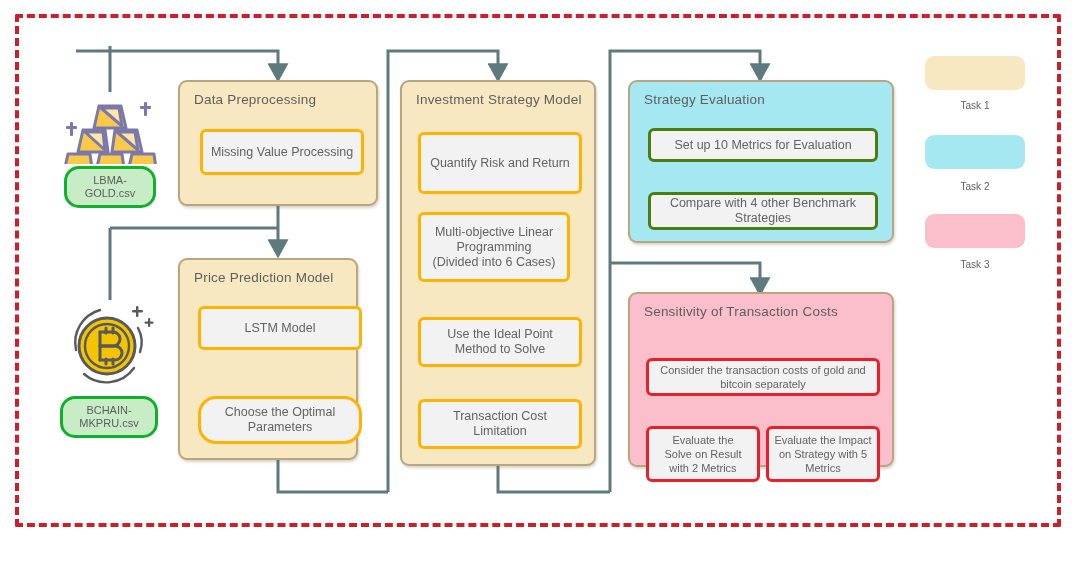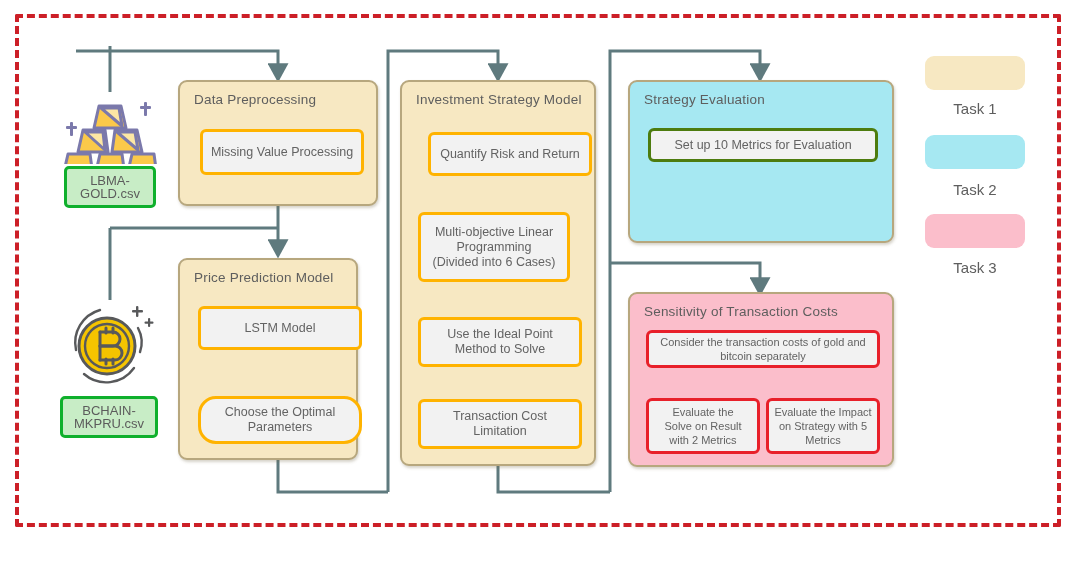--- a/index.html
+++ b/index.html
@@ -71,51 +71,51 @@
     align-items: center;
     justify-content: center;
     text-align: center;
     color: #636363;
     font-size: 12.5px;
     line-height: 15px;
     padding: 2px 4px;
   }
   .step.o { border: 3px solid #ffb300; }
   .step.b { border: 3px solid #4d7c0f; }
-  .step.r { border: 3px solid #e8202a; }
+  .step.r { border: 3px solid #e8202a; margin-top: 28px; }
   .step.small { font-size: 11px; line-height: 14px; }
 
   
   .csvchip {
     position: absolute;
     box-sizing: border-box;
     background: #c8edc6;
     border: 3px solid #0fb02c;
-    border-radius: 5px;
+    border-radius: 15px;
     display: flex;
     align-items: center;
     justify-content: center;
     text-align: center;
     color: #5c5c5c;
-    font-size: 13px;
+    font-size: 11px;
     line-height: 13px;
   }
 
   
   .legend-swatch {
     position: absolute;
     width: 100px;
     height: 34px;
     border-radius: 9px;
   }
   .legend-label {
     position: absolute;
     width: 100px;
     text-align: center;
-    font-size: 15px;
+    font-size: 10px;
     color: #5e5e5e;
   }
 
   
   .icon-wrap { position: absolute; }
 </style>
 </head>
 <body>
 
 <div id="canvas">
@@ -260,21 +260,21 @@
     <div class="step o" style="left:18px; top:136px; width:164px; height:48px;border-radius:18px;">
       <span>
         <span>Choose the Optimal</span><br>
         <span>Parameters</span>
       </span>
     </div>
   </div>
 
   <div class="stage task1" style="left:400px; top:80px; width:196px; height:386px;">
     <div class="stage-title">Investment Strategy Model</div>
-    <div class="step o" style="left:16px; top:50px; width:164px; height:44px;margin-left:10px;">
+    <div class="step o" style="left:16px; top:50px; width:164px; height:62px;">
       <span>Quantify Risk and Return</span>
     </div>
     <div class="step o" style="left:16px; top:130px; width:152px; height:70px;">
       <span>
         <span>Multi-objective Linear</span><br>
         <span>Programming</span><br>
         <span>(Divided into 6 Cases)</span>
       </span>
     </div>
     <div class="step o" style="left:16px; top:235px; width:164px; height:50px;">
@@ -289,20 +289,26 @@
         <span>Limitation</span>
       </span>
     </div>
   </div>
 
   <div class="stage task2" style="left:628px; top:80px; width:266px; height:163px;">
     <div class="stage-title">Strategy Evaluation</div>
     <div class="step b" style="left:18px; top:46px; width:230px; height:34px;">
       <span>Set up 10 Metrics for Evaluation</span>
     </div>
+    <div class="step b" style="left:18px; top:110px; width:230px; height:38px;">
+      <span>
+        <span>Compare with 4 other Benchmark</span><br>
+        <span>Strategies</span>
+      </span>
+    </div>
   </div>
 
   <div class="stage task3" style="left:628px; top:292px; width:266px; height:175px;">
     <div class="stage-title">Sensitivity of Transaction Costs</div>
     <div class="step r small" style="left:16px; top:36px; width:234px; height:38px;">
       <span>
         <span>Consider the transaction costs of gold and</span><br>
         <span>bitcoin separately</span>
       </span>
     </div>

